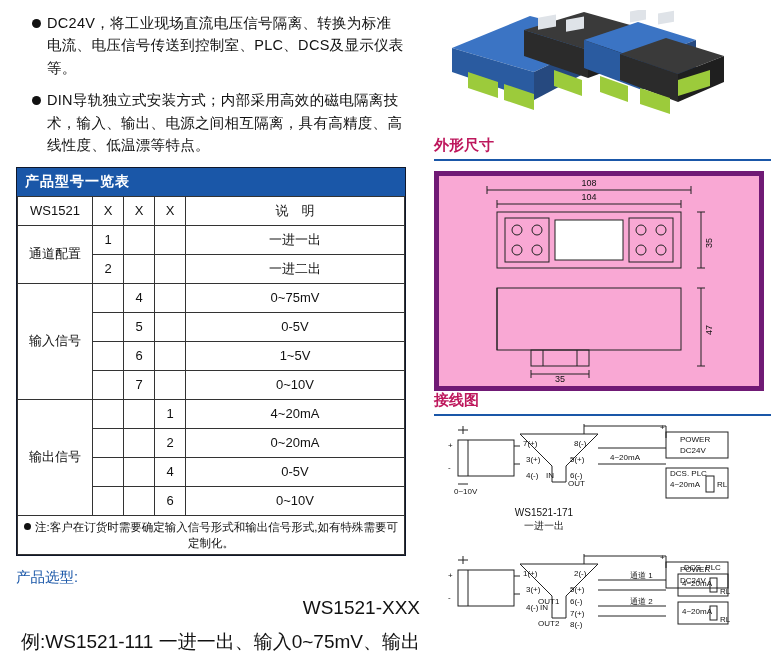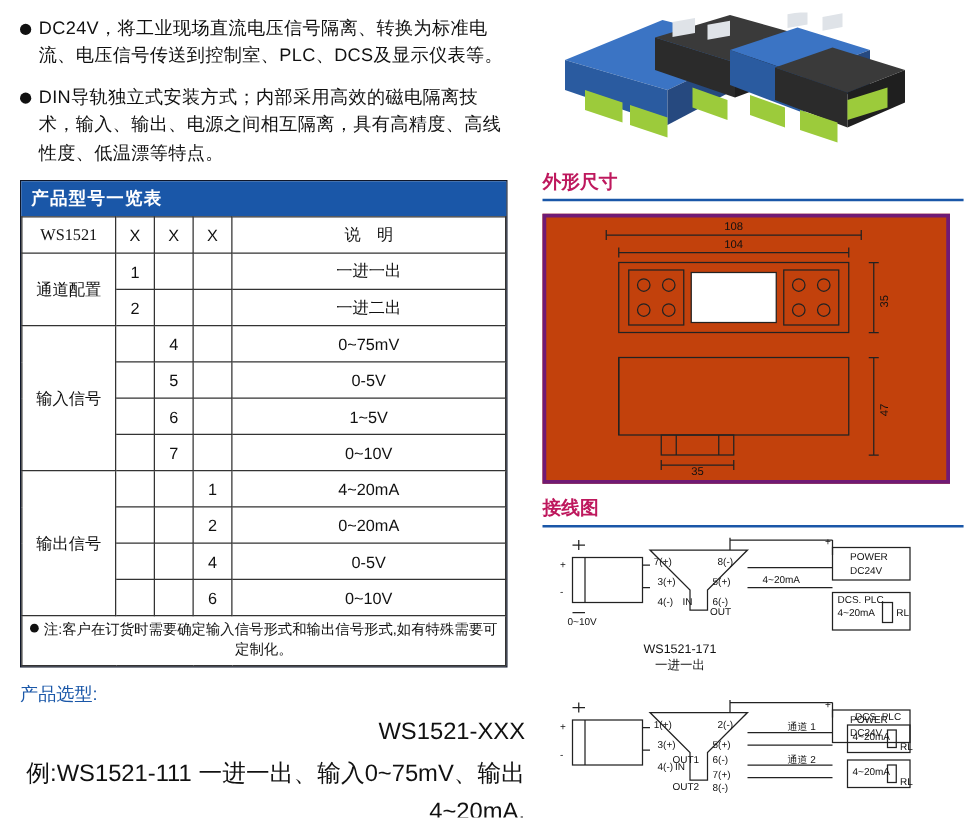--- a/index.html
+++ b/index.html
@@ -1,50 +1,50 @@
 <!DOCTYPE html>
 <html><head>
 <meta charset="utf-8">
 <style>
   html,body{margin:0;padding:0;background:#fff;}
   body{width:771px;height:654px;position:relative;font-family:"Liberation Sans","DejaVu Sans",sans-serif;color:#111;overflow:hidden;}
   .col-left{position:absolute;left:0;top:0;width:420px;height:654px;}
   .col-right{position:absolute;left:420px;top:0;width:351px;height:654px;}
 
   
-  .bullets{padding:12px 16px 0 16px;}
+  .bullets{padding:12px 16px 0 16px;margin-left:16px;}
   .bullet{display:flex;align-items:flex-start;margin-bottom:10px;}
   .dot{width:9px;height:9px;border-radius:50%;background:#111;margin:7px 6px 0 0;flex:0 0 auto;}
   .btxt{font-size:14.5px;line-height:1.55;letter-spacing:.3px;}
 
   
   .tbl-wrap{margin:6px 14px 0 16px;border:1px solid #0f172a;}
   .tbl-head{background:#1a57a8;color:#fff;font-size:14px;font-weight:bold;padding:5px 8px;letter-spacing:1px;}
   table.spec{border-collapse:collapse;width:100%;font-size:13px;}
   table.spec td{border:1px solid #333;text-align:center;padding:3px 2px;height:22px;}
-  .cell-model{width:70px;font-size:13px;font-family:Liberation Serif, serif;}
+  .cell-model{width:70px;font-size:13px;}
   .w-x{width:26px;}
   .lbl-v{width:46px;}
   .note{font-size:11.5px;padding:5px 6px 5px 8px;line-height:1.4;text-align:left;}
   .note .ndot{display:inline-block;width:7px;height:7px;background:#111;border-radius:50%;margin-right:4px;vertical-align:1px;}
 
   
   .sel-title{color:#1a57a8;font-size:14.5px;font-weight:normal;margin:12px 0 6px 16px;}
   .sel-line{font-size:19px;margin:0 0 4px 16px;line-height:1.6;text-align:right;}
 
   .sec-head{margin:14px 16px 0 16px;text-decoration:underline;}
   .sec-head .t{color:#1a57a8;font-size:15px;font-weight:bold;padding-bottom:4px;}
 
   
   .rt-title{margin:0 0 0 14px;}
   .rt-title .t{color:#be185d;font-size:15px;font-weight:bold;padding-bottom:4px;}
   .rt-title .rule{height:2px;background:#1a57a8;}
 
   .photo{position:relative;width:320px;height:120px;margin:10px 0 0 14px;}
-  .dim-box{position:relative;margin:10px 0 0 14px;width:320px;height:210px;border:3px solid #701a75;background:#c2410c;}
+  .dim-box{position:relative;margin:10px 0 0 14px;width:320px;height:210px;border:5px solid #701a75;background:#f9a8d4;}
   .wire-box{position:relative;margin:8px 0 0 14px;width:322px;height:250px;}
   svg{display:block;}
 </style>
 </head>
 <body>
 
 <div class="col-left">
 
   <div class="bullets">
     <div class="bullet">
@@ -243,21 +243,21 @@
       <g fill="#111" font-size="9" font-family="Liberation Sans, sans-serif" text-anchor="middle">
         <text x="150" y="10">108</text>
         <text x="150" y="24">104</text>
         <text x="121" y="206">35</text>
         <text x="273" y="67" transform="rotate(-90 273 67)">35</text>
         <text x="273" y="154" transform="rotate(-90 273 154)">47</text>
       </g>
     </svg>
   </div>
 
-  <div class="rt-title" style="margin-top:10px;">
+  <div class="rt-title" style="">
     <div class="t">接线图</div>
     <div class="rule"></div>
   </div>
 
   <div class="wire-box">
     <svg width="322" height="252" viewBox="0 0 322 252">
 
       <g stroke="#222" fill="none" stroke-width="1">
         <rect x="24" y="16" width="56" height="36"></rect>
         <line x1="34" y1="16" x2="34" y2="52"></line>

